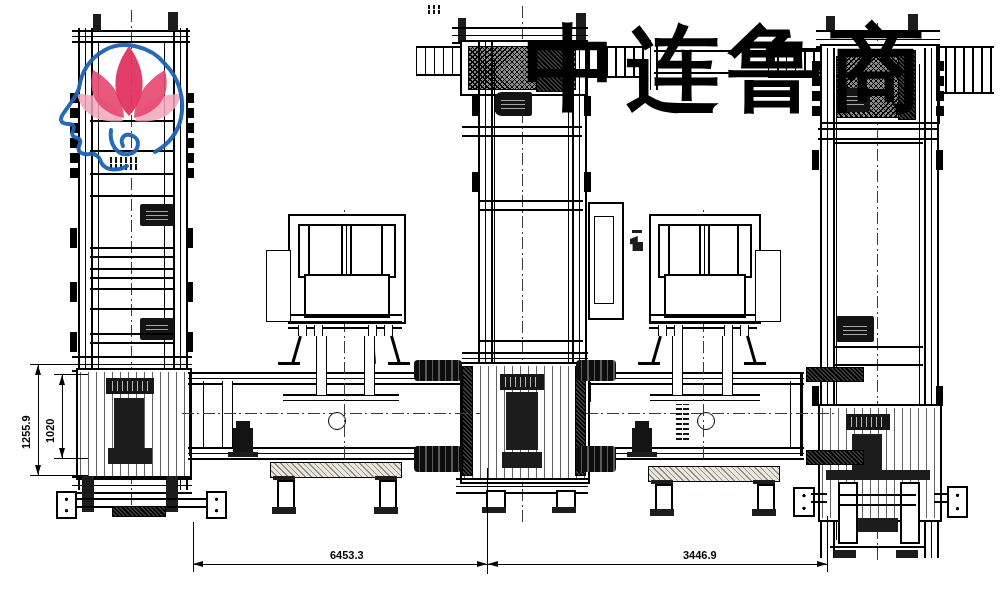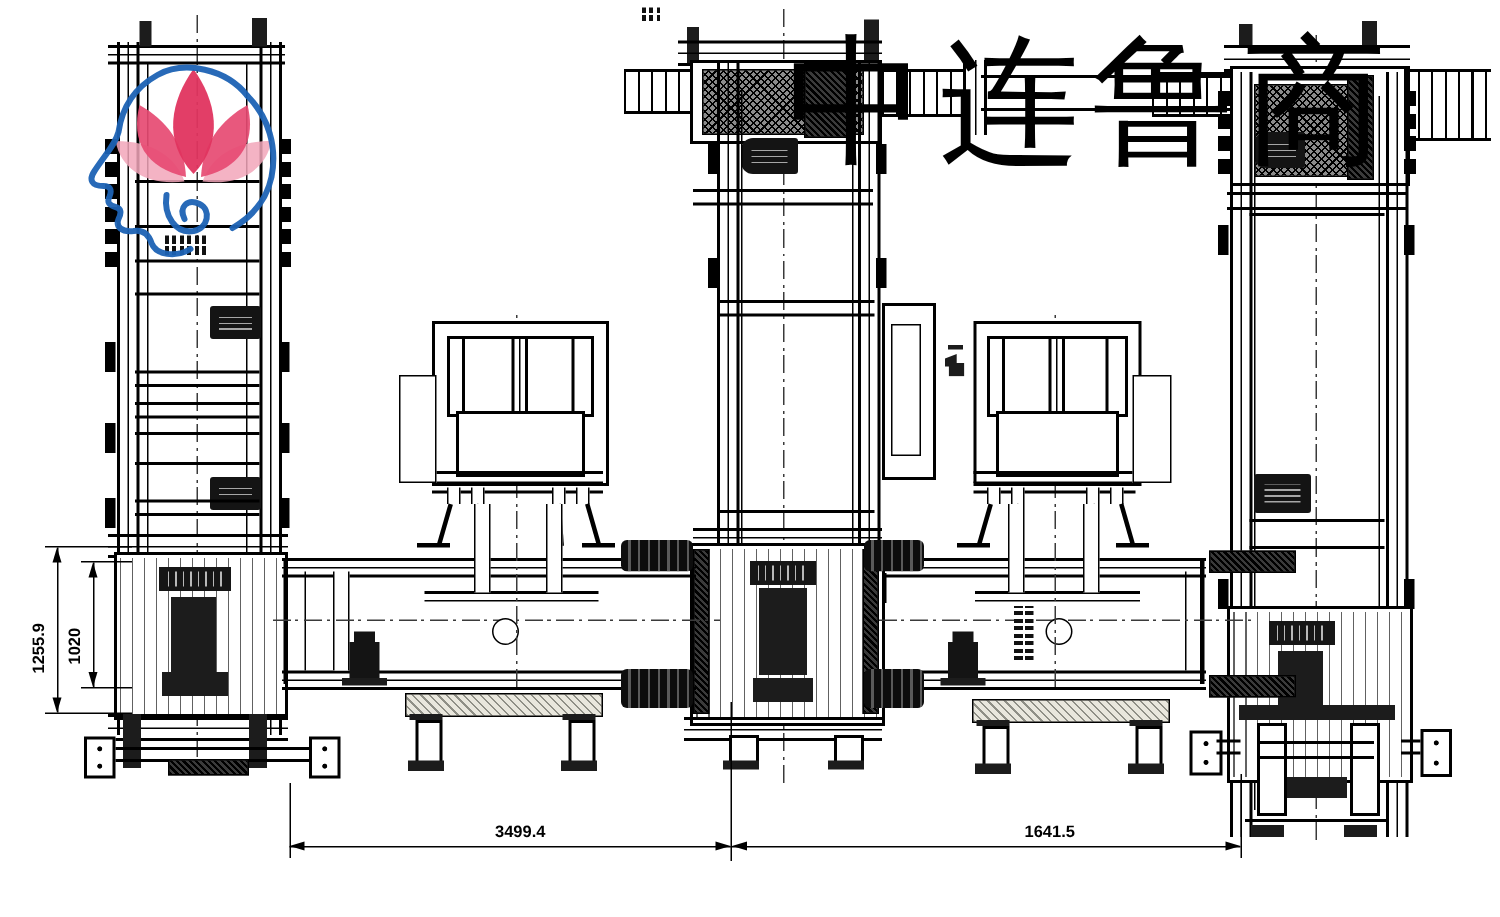--- a/index.html
+++ b/index.html
@@ -52,21 +52,21 @@
      repeating-linear-gradient(0deg,#111 0 2.5px,transparent 2.5px 5px);}
   .dimlbl{font-weight:bold;font-size:11px;line-height:1;color:#000;white-space:nowrap;}
   .vtext{writing-mode:vertical-rl;transform:rotate(180deg);}
   .ar{width:0;height:0;}
   .ar-l{border-top:3.5px solid transparent;border-bottom:3.5px solid transparent;border-right:10px solid #000;}
   .ar-r{border-top:3.5px solid transparent;border-bottom:3.5px solid transparent;border-left:10px solid #000;}
   .ar-u{border-left:3.5px solid transparent;border-right:3.5px solid transparent;border-bottom:10px solid #000;}
   .ar-d{border-left:3.5px solid transparent;border-right:3.5px solid transparent;border-top:10px solid #000;}
   .slant{width:2.5px;background:#000;transform-origin:top center;}
   #brand-en{font-weight:800;font-size:52px;letter-spacing:1px;color:#3b4047;}
-  #brand-cn{font-family:"Liberation Serif","DejaVu Serif",serif;font-weight:normal;font-size:94px;
+  #brand-cn{font-family:"Liberation Serif","DejaVu Serif",serif;font-weight:bold;font-size:94px;
             letter-spacing:8px;color:#000;line-height:1;}
 </style>
 </head>
 <body>
 
 <div id="stage">
 
   <div>
     <div class="a cl-v" style="left:131px;top:10px;height:495px;"></div>
     <div class="a rail" style="left:78px;top:28px;width:11px;height:462px;"></div>
@@ -322,27 +322,27 @@
     <div class="a ar ar-d" style="left:59px;top:448px;"></div>
     <div class="a ln" style="left:54px;top:374px;width:34px;height:1px;"></div>
     <div class="a ln" style="left:54px;top:458px;width:34px;height:1px;"></div>
     <div class="a dimlbl vtext" style="left:45px;top:399px;height:44px;">1020</div>
 
     <div class="a ln" style="left:193px;top:564px;width:294px;height:1px;"></div>
     <div class="a ar ar-l" style="left:193px;top:561px;"></div>
     <div class="a ar ar-r" style="left:477px;top:561px;"></div>
     <div class="a ln" style="left:193px;top:522px;width:1px;height:50px;"></div>
     <div class="a ln" style="left:487px;top:468px;width:1px;height:106px;"></div>
-    <div class="a dimlbl" style="left:330px;top:550px;">3499.4</div>
+    <div class="a dimlbl" style="left:330px;top:550px;">6453.3</div>
 
     <div class="a ln" style="left:487px;top:564px;width:340px;height:1px;"></div>
     <div class="a ar ar-l" style="left:488px;top:561px;"></div>
     <div class="a ar ar-r" style="left:817px;top:561px;"></div>
     <div class="a ln" style="left:827px;top:516px;width:1px;height:56px;"></div>
-    <div class="a dimlbl" style="left:683px;top:550px;">1641.5</div>
+    <div class="a dimlbl" style="left:683px;top:550px;">3446.9</div>
   </div>
 
   <div class="a micro" style="left:428px;top:5px;width:12px;height:9px;"></div>
 
   <svg class="a" viewBox="0 0 160 140" style="left:46px;top:34px;width:162px;height:140px;z-index:6;">
     <g>
       <path fill="#f2a6ba" opacity="0.85" d="M30,60 C34,80 52,90 76,87 C70,70 54,60 30,60 Z"></path>
       <path fill="#f2a6ba" opacity="0.85" d="M134,60 C130,80 112,90 88,87 C94,70 110,60 134,60 Z"></path>
       <path fill="#e64a72" opacity="0.92" d="M46,36 C40,60 50,78 77,84 C76,62 64,46 46,36 Z"></path>
       <path fill="#e64a72" opacity="0.92" d="M118,36 C124,60 114,78 87,84 C88,62 100,46 118,36 Z"></path>

